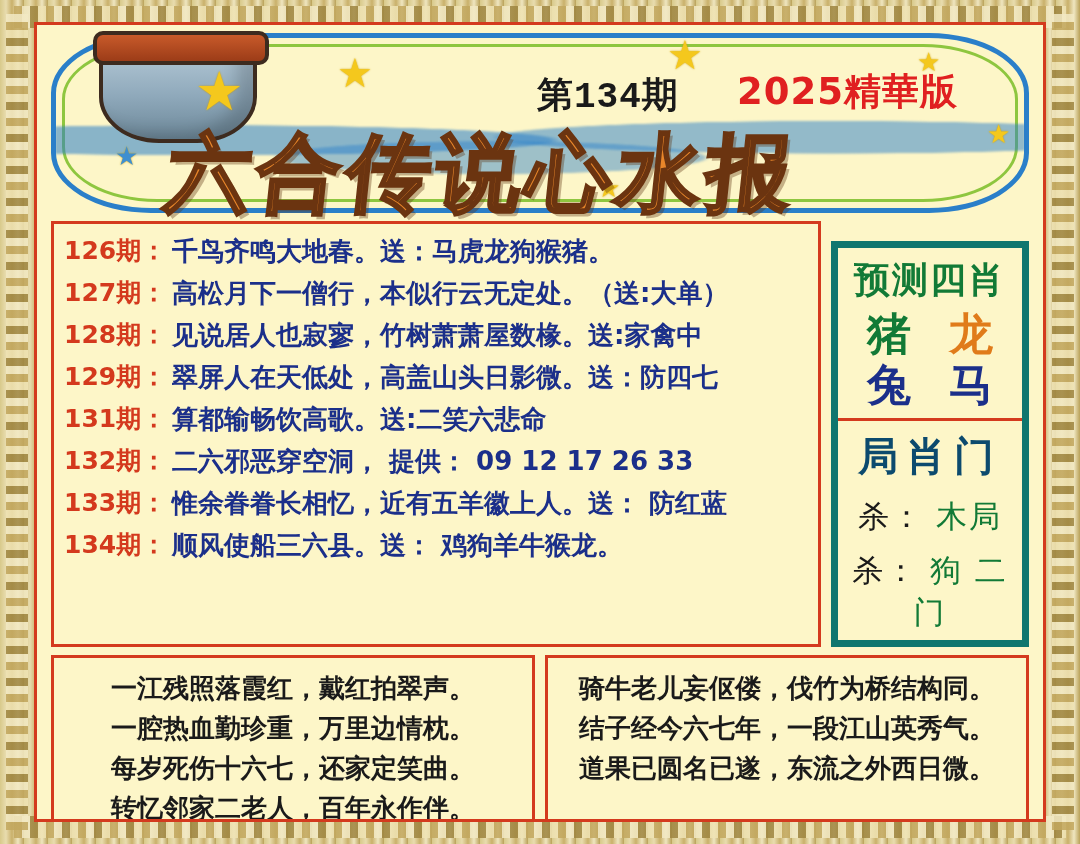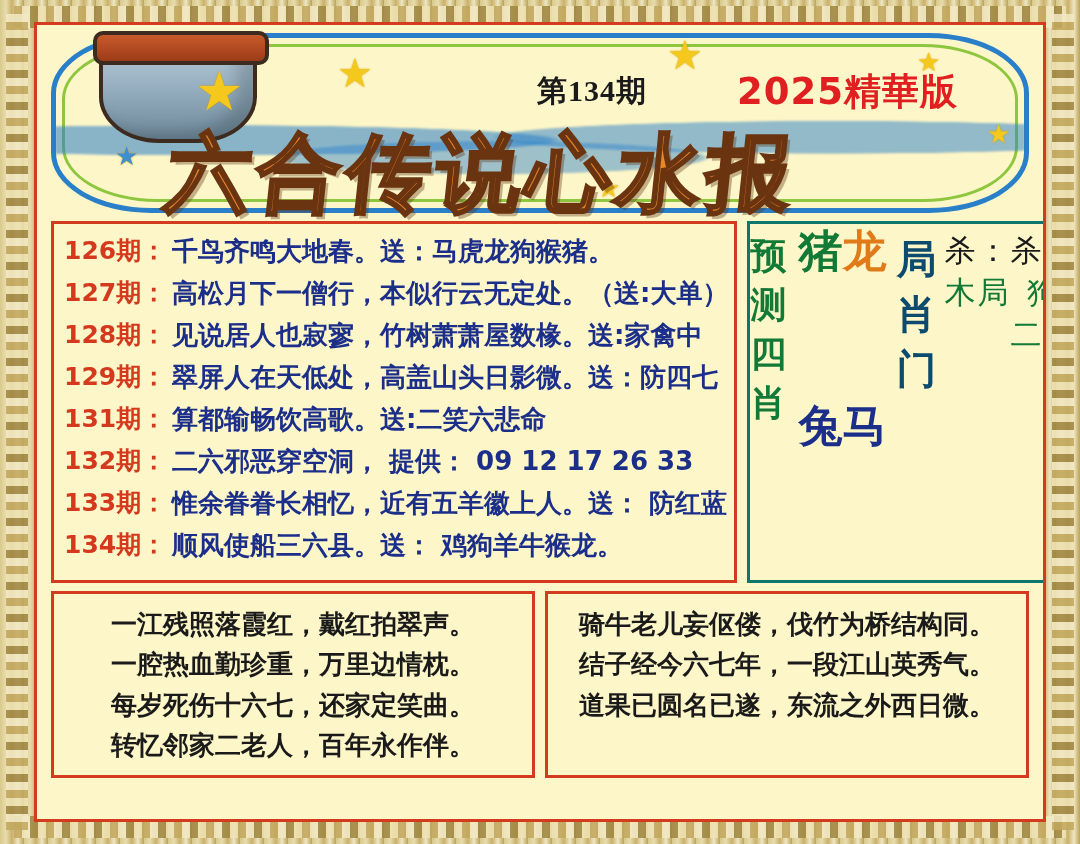--- a/index.html
+++ b/index.html
@@ -103,25 +103,25 @@
     line-height: 1;
     user-select: none;
   }
   .s.blue { color: #3f8fd0; }
   .s.small { font-size: 26px; }
   .s.big { font-size: 54px; }
 
   .issue-no {
     position: absolute;
     left: 500px; top: 46px;
-    font-size: 30px;
+    font-size: 36px;
     font-weight: bold;
     color: #1a1a1a;
     letter-spacing: 1px;
-    font-family: Liberation Serif, serif;
+    font-family: Liberation Mono, monospace;
   }
   .edition {
     position: absolute;
     left: 700px; top: 42px;
     font-size: 37px;
     font-weight: bold;
     color: #e02020;
     letter-spacing: 1px;
     text-align: center;
   }
@@ -148,25 +148,26 @@
   }
   .left-col {
     width: 770px;
     border: 3px solid #d43a1e;
     background: #fdf6c8;
     box-sizing: border-box;
     padding: 10px 6px 10px 10px;
   }
   .right-col {
     flex: 1;
-    border: 3px solid #0f766e;
+    border: 7px solid #0f766e;
     background: #fdf6c8;
     box-sizing: border-box;
     display: flex;
-    flex-direction: row;
+    flex-direction: column;
+    margin-top: 20px;
   }
 
   .line {
     display: flex;
     align-items: flex-start;
     height: 42px;
     white-space: nowrap;
   }
   .line .no {
     color: #d4391d;

